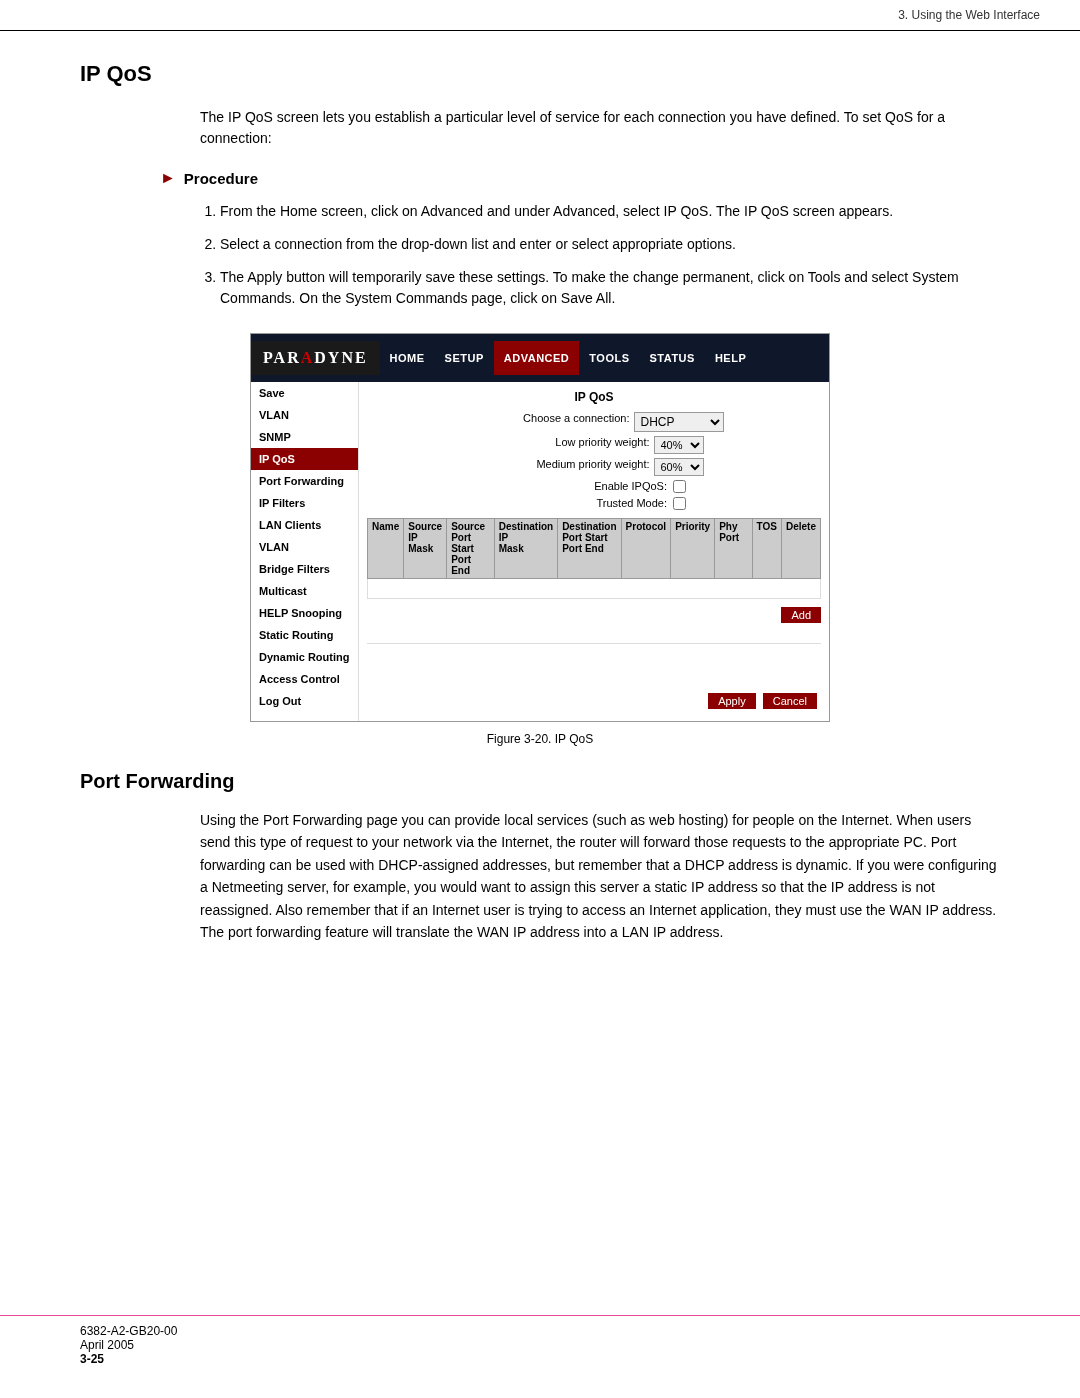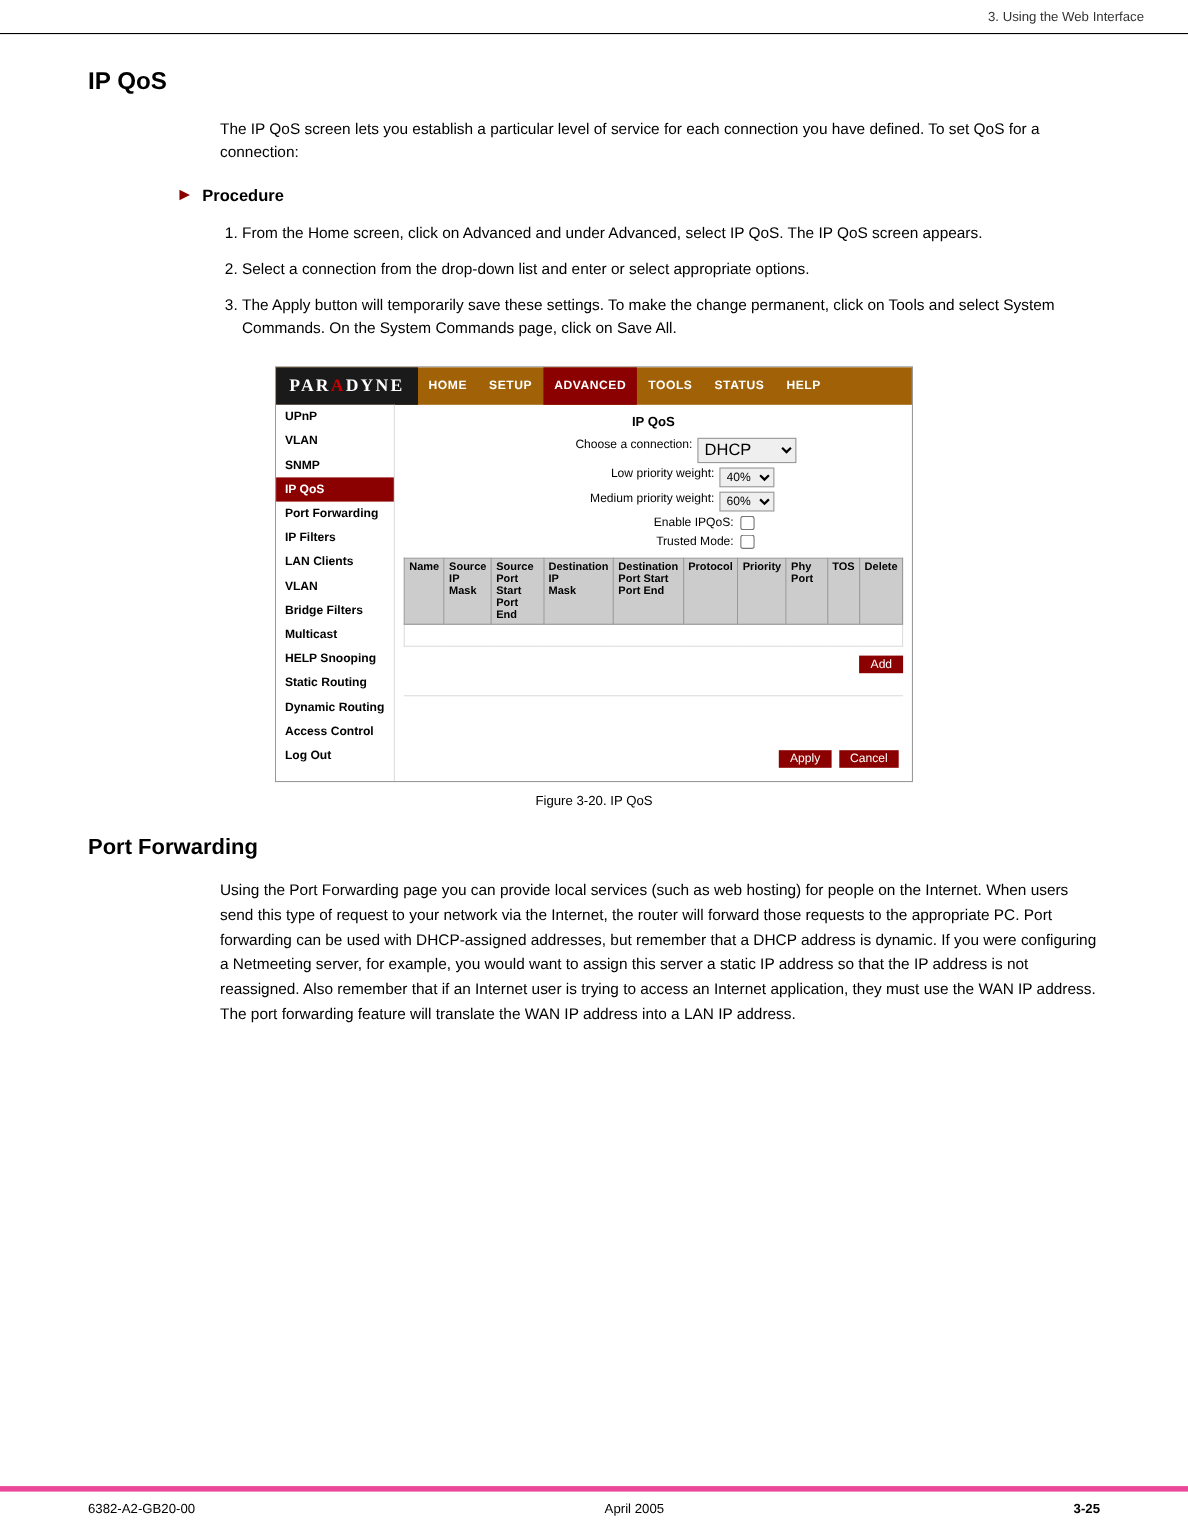--- a/index.html
+++ b/index.html
@@ -80,25 +80,25 @@
     
     .ui-screenshot {
       margin: 20px auto 10px auto;
       width: 580px;
       border: 1px solid #999;
       background: #fff;
     }
 
     
     .nav-bar {
-      background: #a16207;
+      background: #0f172a;
       display: flex;
       align-items: center;
       padding: 0;
-      height: 34px;
+      height: 48px;
     }
     .nav-logo {
       background: #1a1a1a;
       padding: 0 12px;
       font-size: 16px;
       font-weight: bold;
       color: #fff;
       letter-spacing: 2px;
       font-family: serif;
       height: 34px;
@@ -172,21 +172,21 @@
       justify-content: center;
     }
     .form-label {
       text-align: right;
       width: 165px;
       margin-right: 4px;
       font-size: 11px;
       color: #000;
     }
     .form-select {
-      font-size: 15px;
+      font-size: 12px;
       border: 1px solid #999;
       padding: 1px 2px;
       width: 90px;
     }
     .form-select-small {
       font-size: 11px;
       border: 1px solid #999;
       padding: 1px 2px;
       width: 50px;
     }
@@ -277,24 +277,25 @@
     }
 
     
     .page-footer {
       position: absolute;
       bottom: 20px;
       left: 0;
       right: 0;
       display: flex;
       justify-content: space-between;
-      padding: 0 80px;
-      border-top: 5px solid #ec4899;
+      padding: 12px 80px;
+      border-top: 1px solid #ec4899;
       padding-top: 8px;
       font-size: 12px;
+      flex-direction: column;
     }
 
     .th-two-line {
       vertical-align: top;
     }
 
     .clear { clear: both; }
   </style>
 </head>
 <body>
@@ -336,21 +337,21 @@
           <div class="nav-item active">ADVANCED</div>
           <div class="nav-item">TOOLS</div>
           <div class="nav-item">STATUS</div>
           <div class="nav-item">HELP</div>
         </div>
       </div>
 
       <div class="ui-body">
 
         <div class="ui-sidebar">
-          <div class="sidebar-item">UPnP</div>
+          <div class="sidebar-item">Save</div>
           <div class="sidebar-item">VLAN</div>
           <div class="sidebar-item">SNMP</div>
           <div class="sidebar-item active">IP QoS</div>
           <div class="sidebar-item">Port Forwarding</div>
           <div class="sidebar-item">IP Filters</div>
           <div class="sidebar-item">LAN Clients</div>
           <div class="sidebar-item">VLAN</div>
           <div class="sidebar-item">Bridge Filters</div>
           <div class="sidebar-item">Multicast</div>
           <div class="sidebar-item">HELP Snooping</div>

